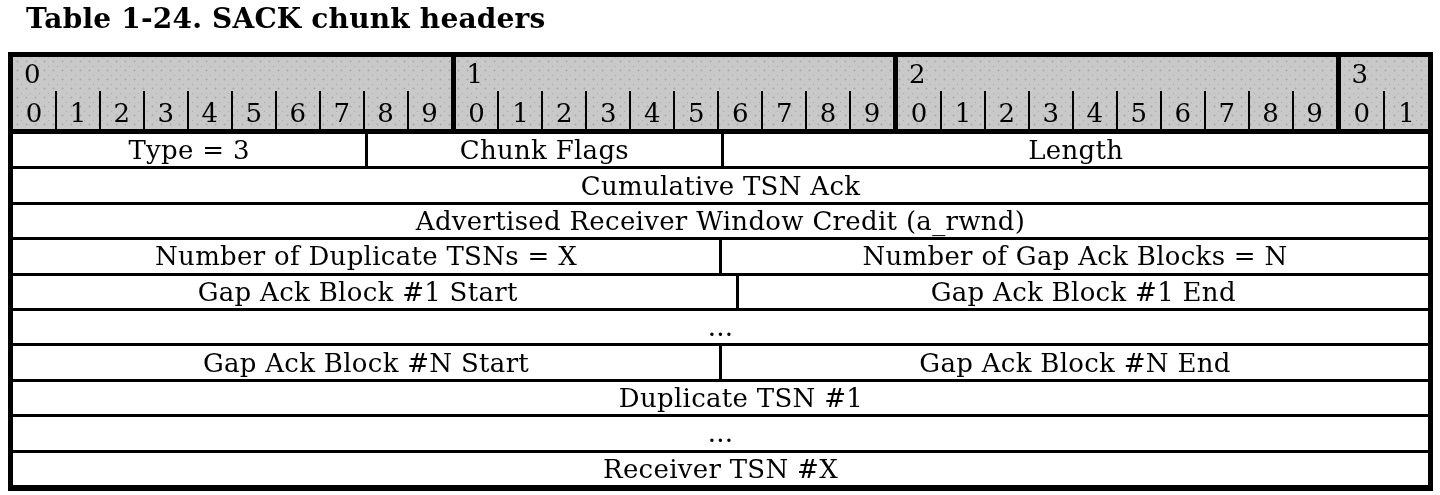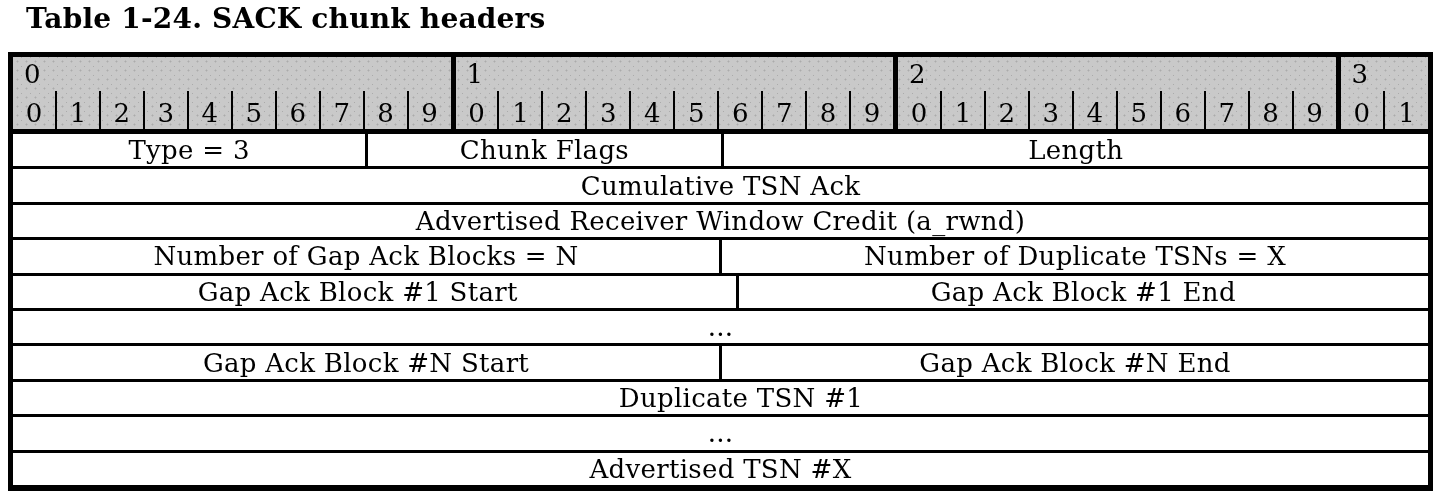--- a/index.html
+++ b/index.html
@@ -184,37 +184,37 @@
         <div class="field-cell" style="flex-grow: 8;">Chunk Flags</div>
         <div class="field-cell" style="flex-grow: 16;">Length</div>
       </div>
       <div class="field-row">
         <div class="field-cell" style="flex-grow: 32; border-radius: 12px;">Cumulative TSN Ack</div>
       </div>
       <div class="field-row">
         <div class="field-cell" style="flex-grow: 32; border-radius: 9px;">Advertised Receiver Window Credit (a_rwnd)</div>
       </div>
       <div class="field-row">
+        <div class="field-cell" style="flex-grow: 16;">Number of Duplicate TSNs = X</div>
         <div class="field-cell" style="flex-grow: 16;">Number of Gap Ack Blocks = N</div>
-        <div class="field-cell" style="flex-grow: 16;">Number of Duplicate TSNs = X</div>
       </div>
       <div class="field-row">
         <div class="field-cell" style="flex-grow: 16;">Gap Ack Block #1 Start</div>
         <div class="field-cell" style="flex-grow: 16; margin-left: 33px;">Gap Ack Block #1 End</div>
       </div>
       <div class="field-row">
         <div class="field-cell" style="flex-grow: 32;">...</div>
       </div>
       <div class="field-row">
         <div class="field-cell" style="flex-grow: 16;">Gap Ack Block #N Start</div>
         <div class="field-cell" style="flex-grow: 16;">Gap Ack Block #N End</div>
       </div>
       <div class="field-row">
         <div class="field-cell" style="flex-grow: 32; margin-left: 41px;">Duplicate TSN #1</div>
       </div>
       <div class="field-row">
         <div class="field-cell" style="flex-grow: 32;">...</div>
       </div>
       <div class="field-row">
-        <div class="field-cell" style="flex-grow: 32;">Advertised TSN #X</div>
+        <div class="field-cell" style="flex-grow: 32;">Receiver TSN #X</div>
       </div>
     </div>
 </div>
 
 </body></html>

